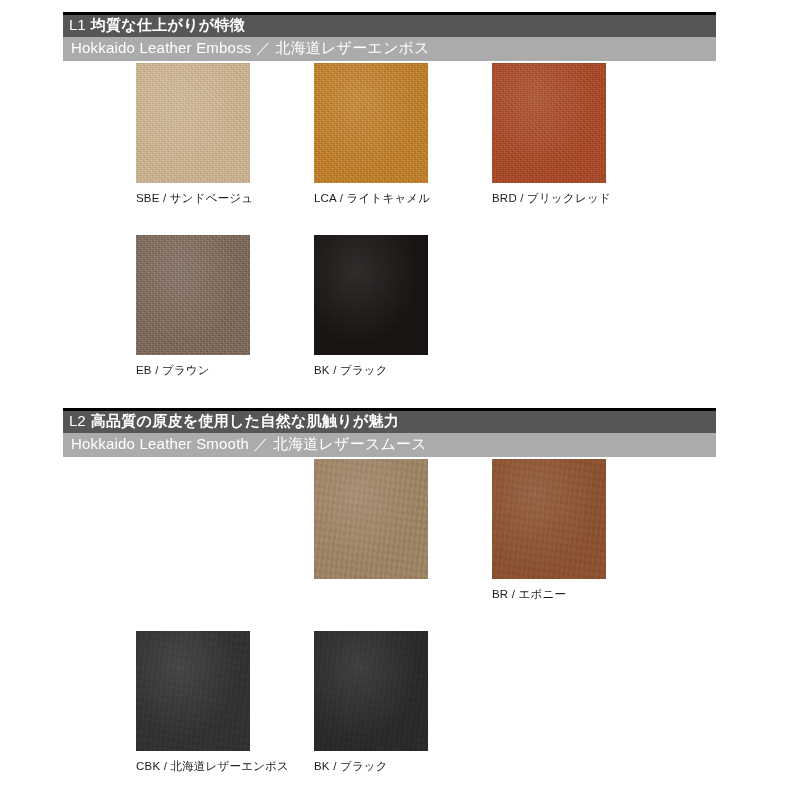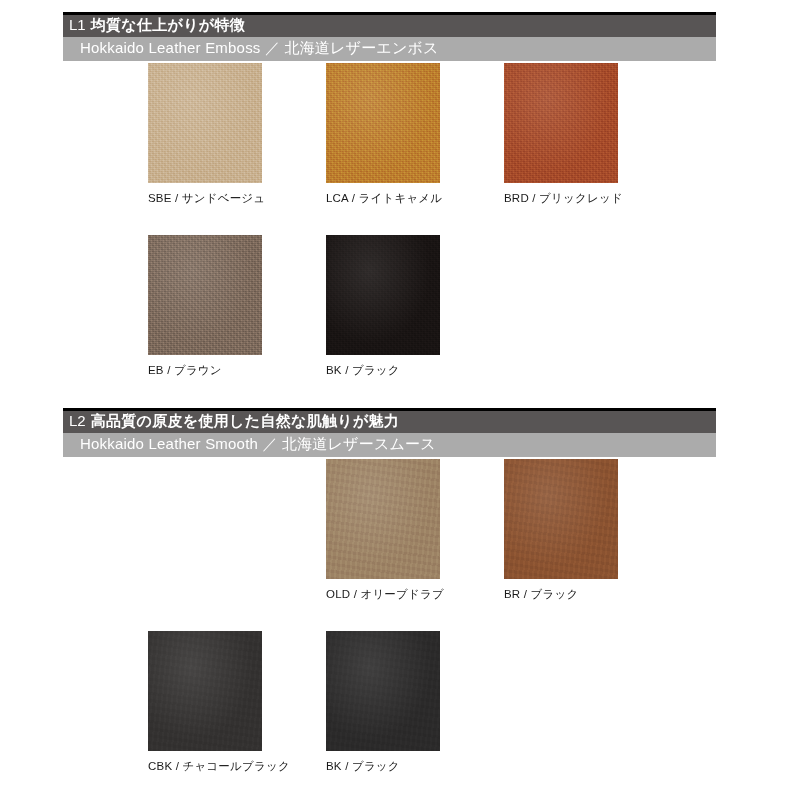--- a/index.html
+++ b/index.html
@@ -56,21 +56,21 @@
     overflow: hidden;
   }
   .band-sub {
     position: absolute;
     left: 63px;
     top: 37px;
     width: 653px;
     height: 24px;
     background: #ababab;
     box-sizing: border-box;
-    padding: 2px 0 0 17px;
+    padding: 2px 0 0 8px;
     white-space: nowrap;
     overflow: hidden;
   }
 
   .code-badge {
     color: #ffffff;
     font-size: 15px;
     font-weight: 400;
     letter-spacing: 0px;
     vertical-align: baseline;
@@ -92,21 +92,20 @@
   
   .swatch-grid {
     position: absolute;
     left: 0;
     top: 63px;
     width: 800px;
   }
   .swatch-row {
     position: relative;
     height: 172px;
-    margin-left: 12px;
   }
   .swatch-cell {
     position: absolute;
     top: 0;
     width: 114px;
   }
   .col-0 { left: 136px; }
   .col-1 { left: 314px; }
   .col-2 { left: 492px; }
 
@@ -244,39 +243,38 @@
 
     <div class="swatch-grid">
 
       <div class="swatch-row">
 
         <div class="swatch-cell col-1">
           <div class="chip" style="background:#9c8264">
             <div class="grain-smooth"></div>
             <div class="sheen"></div>
           </div>
-          <div class="chip-label">OLD / オリーブドラブ</div>
         </div>
 
         <div class="swatch-cell col-2">
           <div class="chip" style="background:#8a5230">
             <div class="grain-smooth"></div>
             <div class="sheen"></div>
           </div>
-          <div class="chip-label">BR / ブラック</div>
+          <div class="chip-label">BR / エボニー</div>
         </div>
       </div>
 
       <div class="swatch-row">
         <div class="swatch-cell col-0">
           <div class="chip" style="background:#333130">
             <div class="grain-smooth"></div>
             <div class="sheen"></div>
           </div>
-          <div class="chip-label">CBK / チャコールブラック</div>
+          <div class="chip-label">CBK / 北海道レザーエンボス</div>
         </div>
 
         <div class="swatch-cell col-1">
           <div class="chip" style="background:#2b2a2a">
             <div class="grain-smooth"></div>
             <div class="sheen"></div>
           </div>
           <div class="chip-label">BK / ブラック</div>
         </div>
       </div>

